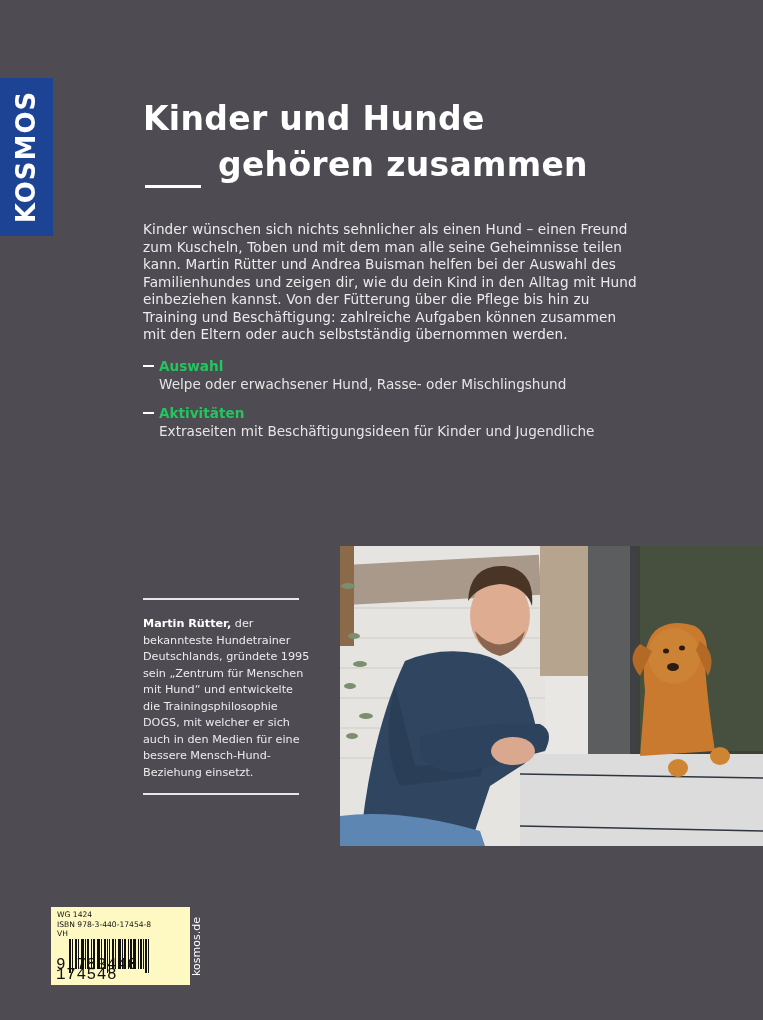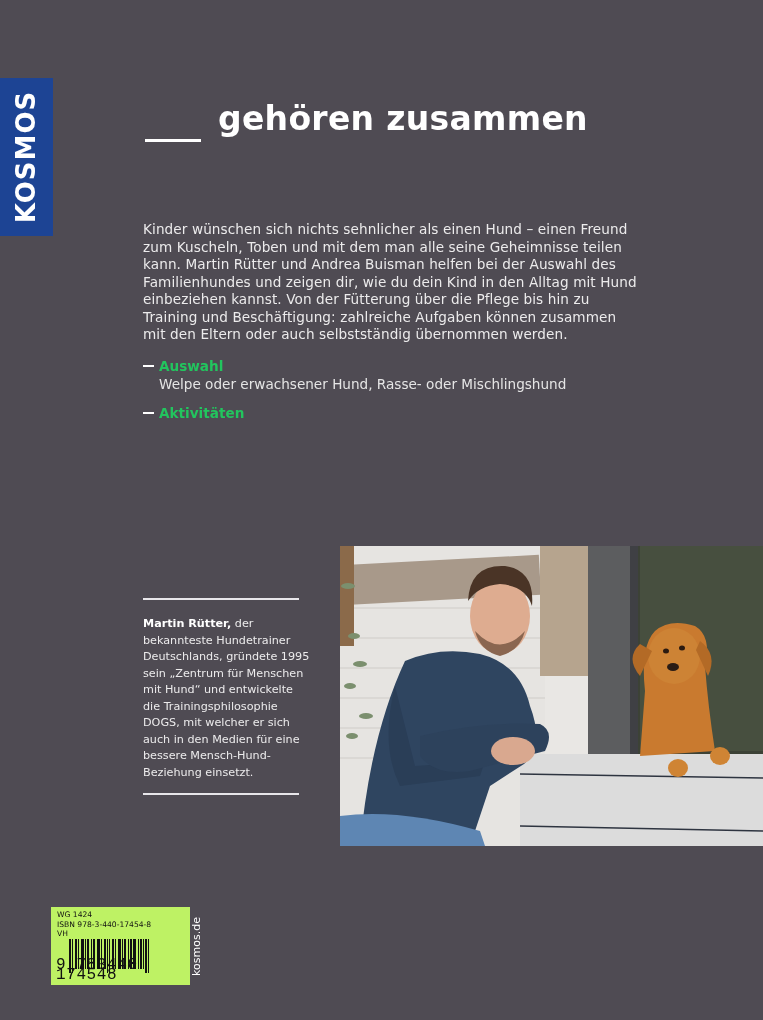--- a/index.html
+++ b/index.html
@@ -67,21 +67,21 @@
       font-size: 11.2px; line-height: 16.5px; color: #ecebec;
     }
     .author-bio b { color: #ffffff; }
     .photo {
       position: absolute; left: 340px; top: 546px; width: 423px; height: 300px;
       overflow: hidden; background: #e9e7e4;
     }
     .photo svg { display: block; }
     .barcode-box {
       position: absolute; left: 51px; top: 907px; width: 139px; height: 78px;
-      background: #bef264; color: #111;
+      background: #fef9c3; color: #111;
       padding: 3px 0 0 6px;
       font-size: 7.6px; line-height: 9.5px;
     }
     .barcode-bars {
       position: absolute; left: 18px; top: 32px; height: 34px; display: flex; align-items: flex-start;
     }
     .barcode-bars i { display: block; background: #111; height: 30px; }
     .barcode-number {
       position: absolute; left: 5px; top: 54px;
       font-size: 16px; letter-spacing: 0.6px; color: #111; background: transparent;
@@ -97,20 +97,21 @@
     }
   </style>
 </head>
 <body>
 
 <div class="publisher-tab">
   <span>KOSMOS</span>
 </div>
 
 <div class="headline">
+  <div>Kinder und Hunde</div>
   <div class="line2">
     <span class="dash"></span>
     <span>gehören zusammen</span>
   </div>
 </div>
 
 <p class="intro">Kinder wünschen sich nichts sehnlicher als einen Hund – einen Freund zum Kuscheln, Toben und mit dem man alle seine Geheimnisse teilen kann. Martin Rütter und Andrea Buisman helfen bei der Auswahl des Familienhundes und zeigen dir, wie du dein Kind in den Alltag mit Hund einbeziehen kannst. Von der Fütterung über die Pflege bis hin zu Training und Beschäftigung: zahlreiche Aufgaben können zusammen mit den Eltern oder auch selbstständig übernommen werden.</p>
 
 <div class="features">
   <div class="feature">
@@ -118,20 +119,21 @@
       <span class="bar"></span>
       <span>Auswahl</span>
     </div>
     <div class="feature-desc">Welpe oder erwachsener Hund, Rasse- oder Mischlingshund</div>
   </div>
   <div class="feature">
     <div class="feature-title">
       <span class="bar"></span>
       <span>Aktivitäten</span>
     </div>
+    <div class="feature-desc">Extraseiten mit Beschäftigungsideen für Kinder und Jugendliche</div>
   </div>
 </div>
 
 <div class="separator" style="top:598px;"></div>
 
 <p class="author-bio"><b>Martin Rütter,</b><span> der bekannteste Hundetrainer Deutschlands, gründete 1995 sein „Zentrum für Menschen mit Hund“ und entwickelte die Trainingsphilosophie DOGS, mit welcher er sich auch in den Medien für eine bessere Mensch-Hund-Beziehung einsetzt.</span></p>
 
 <div class="separator" style="top:793px;"></div>
 
 <div class="photo">

